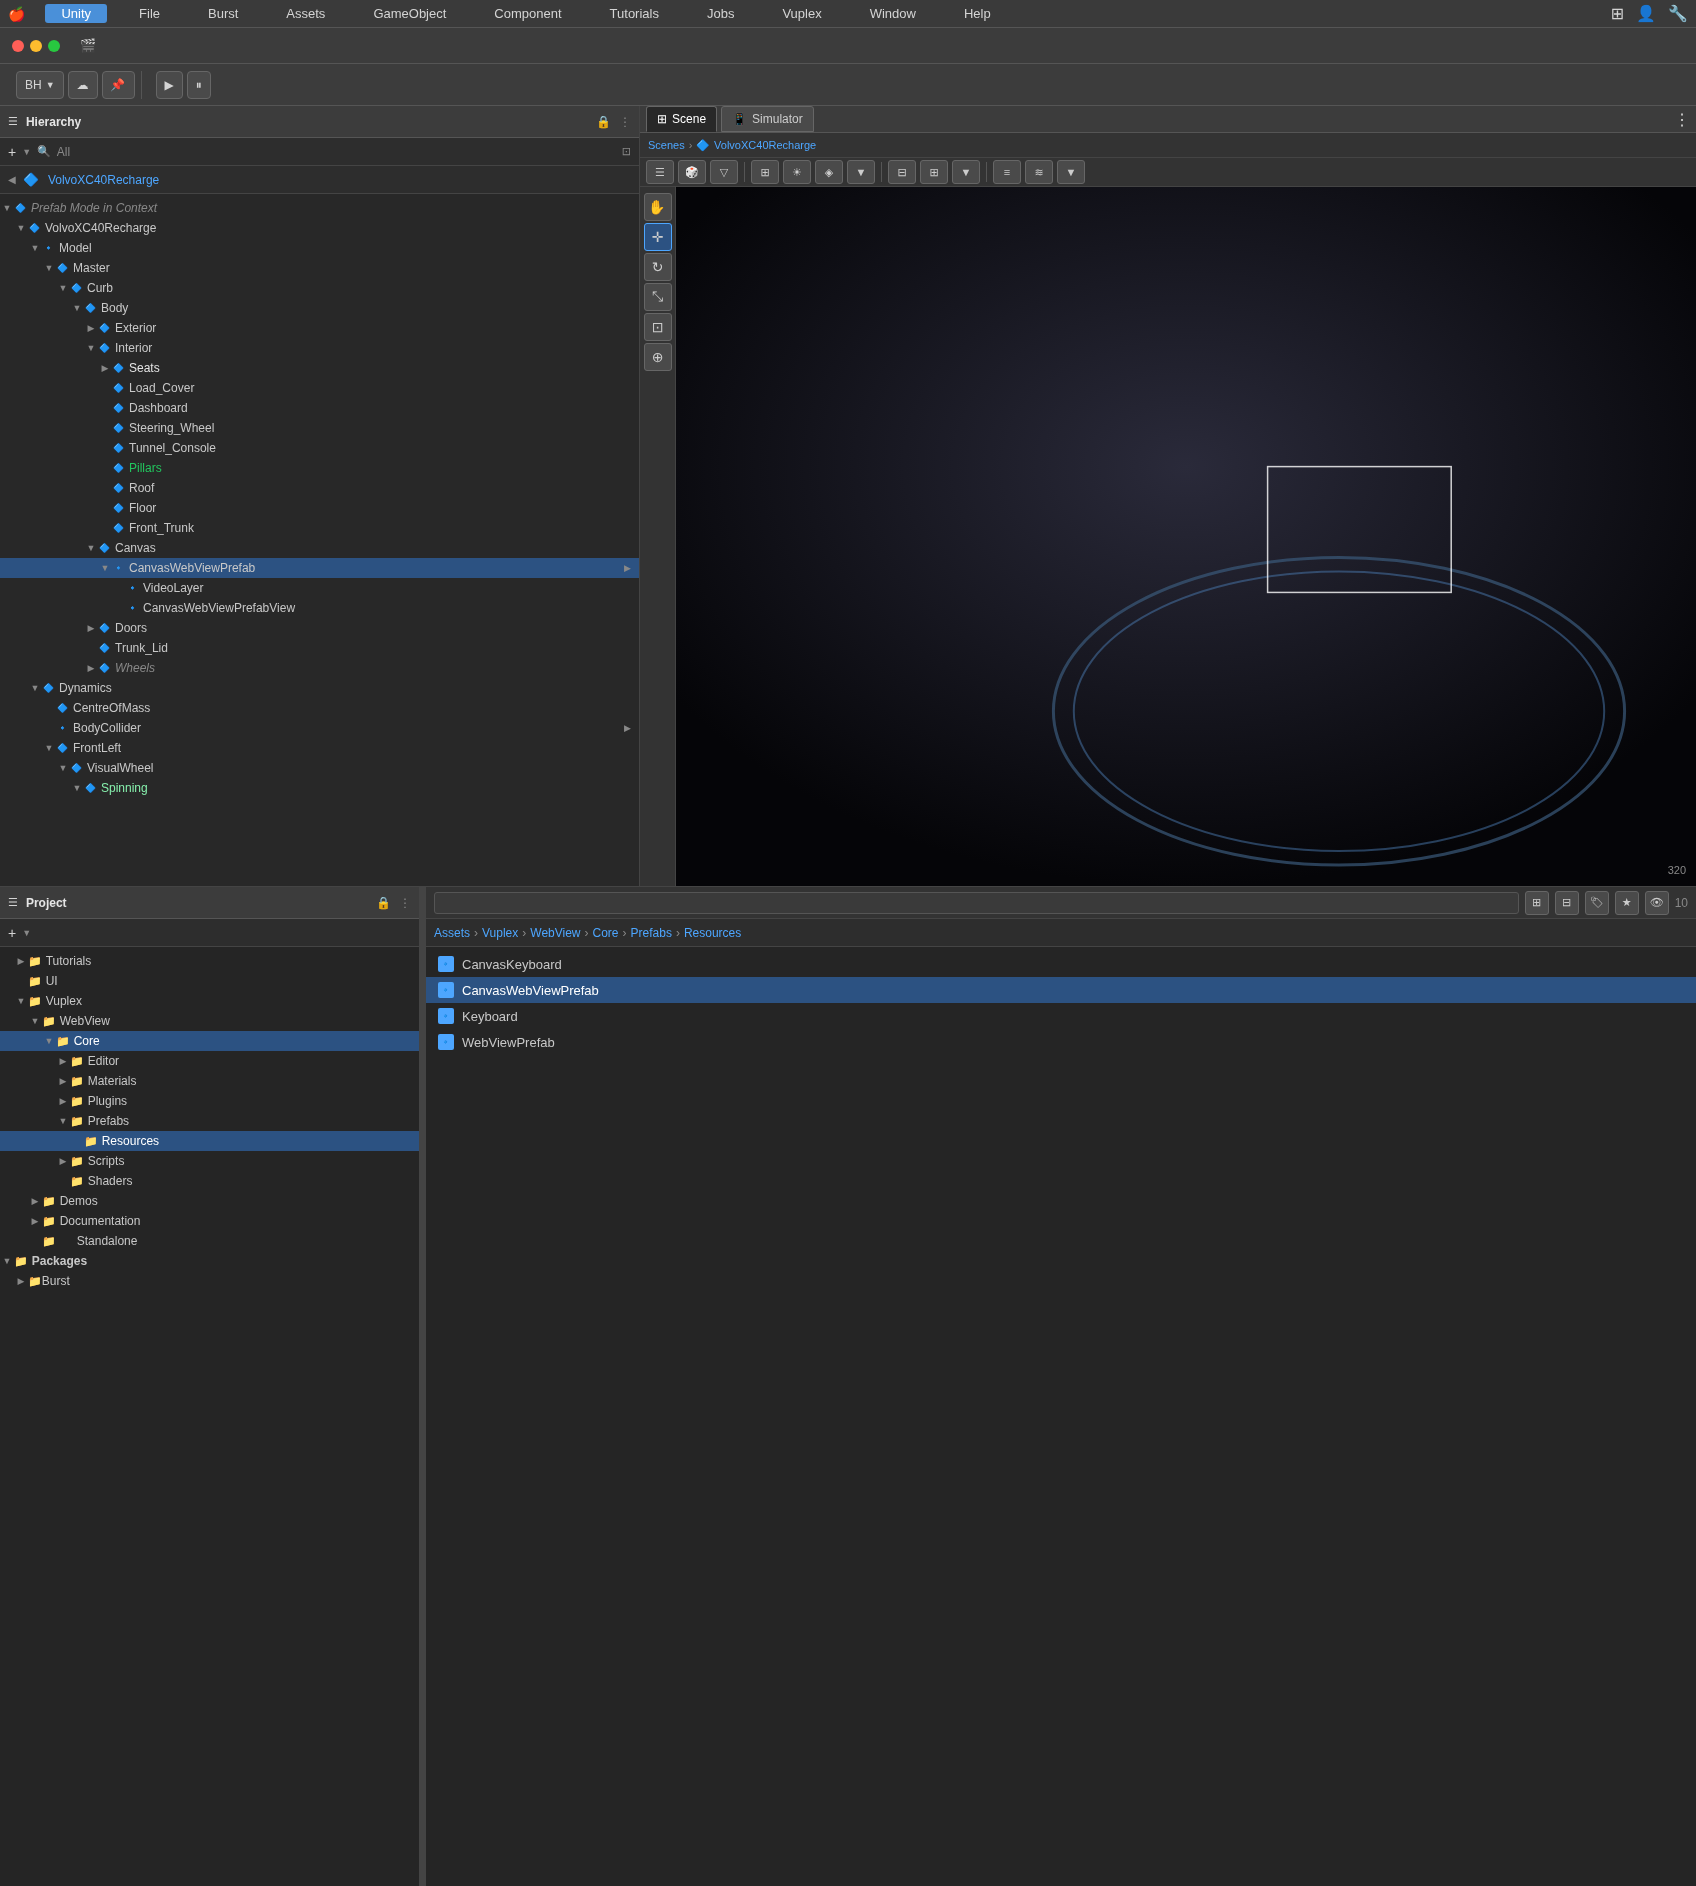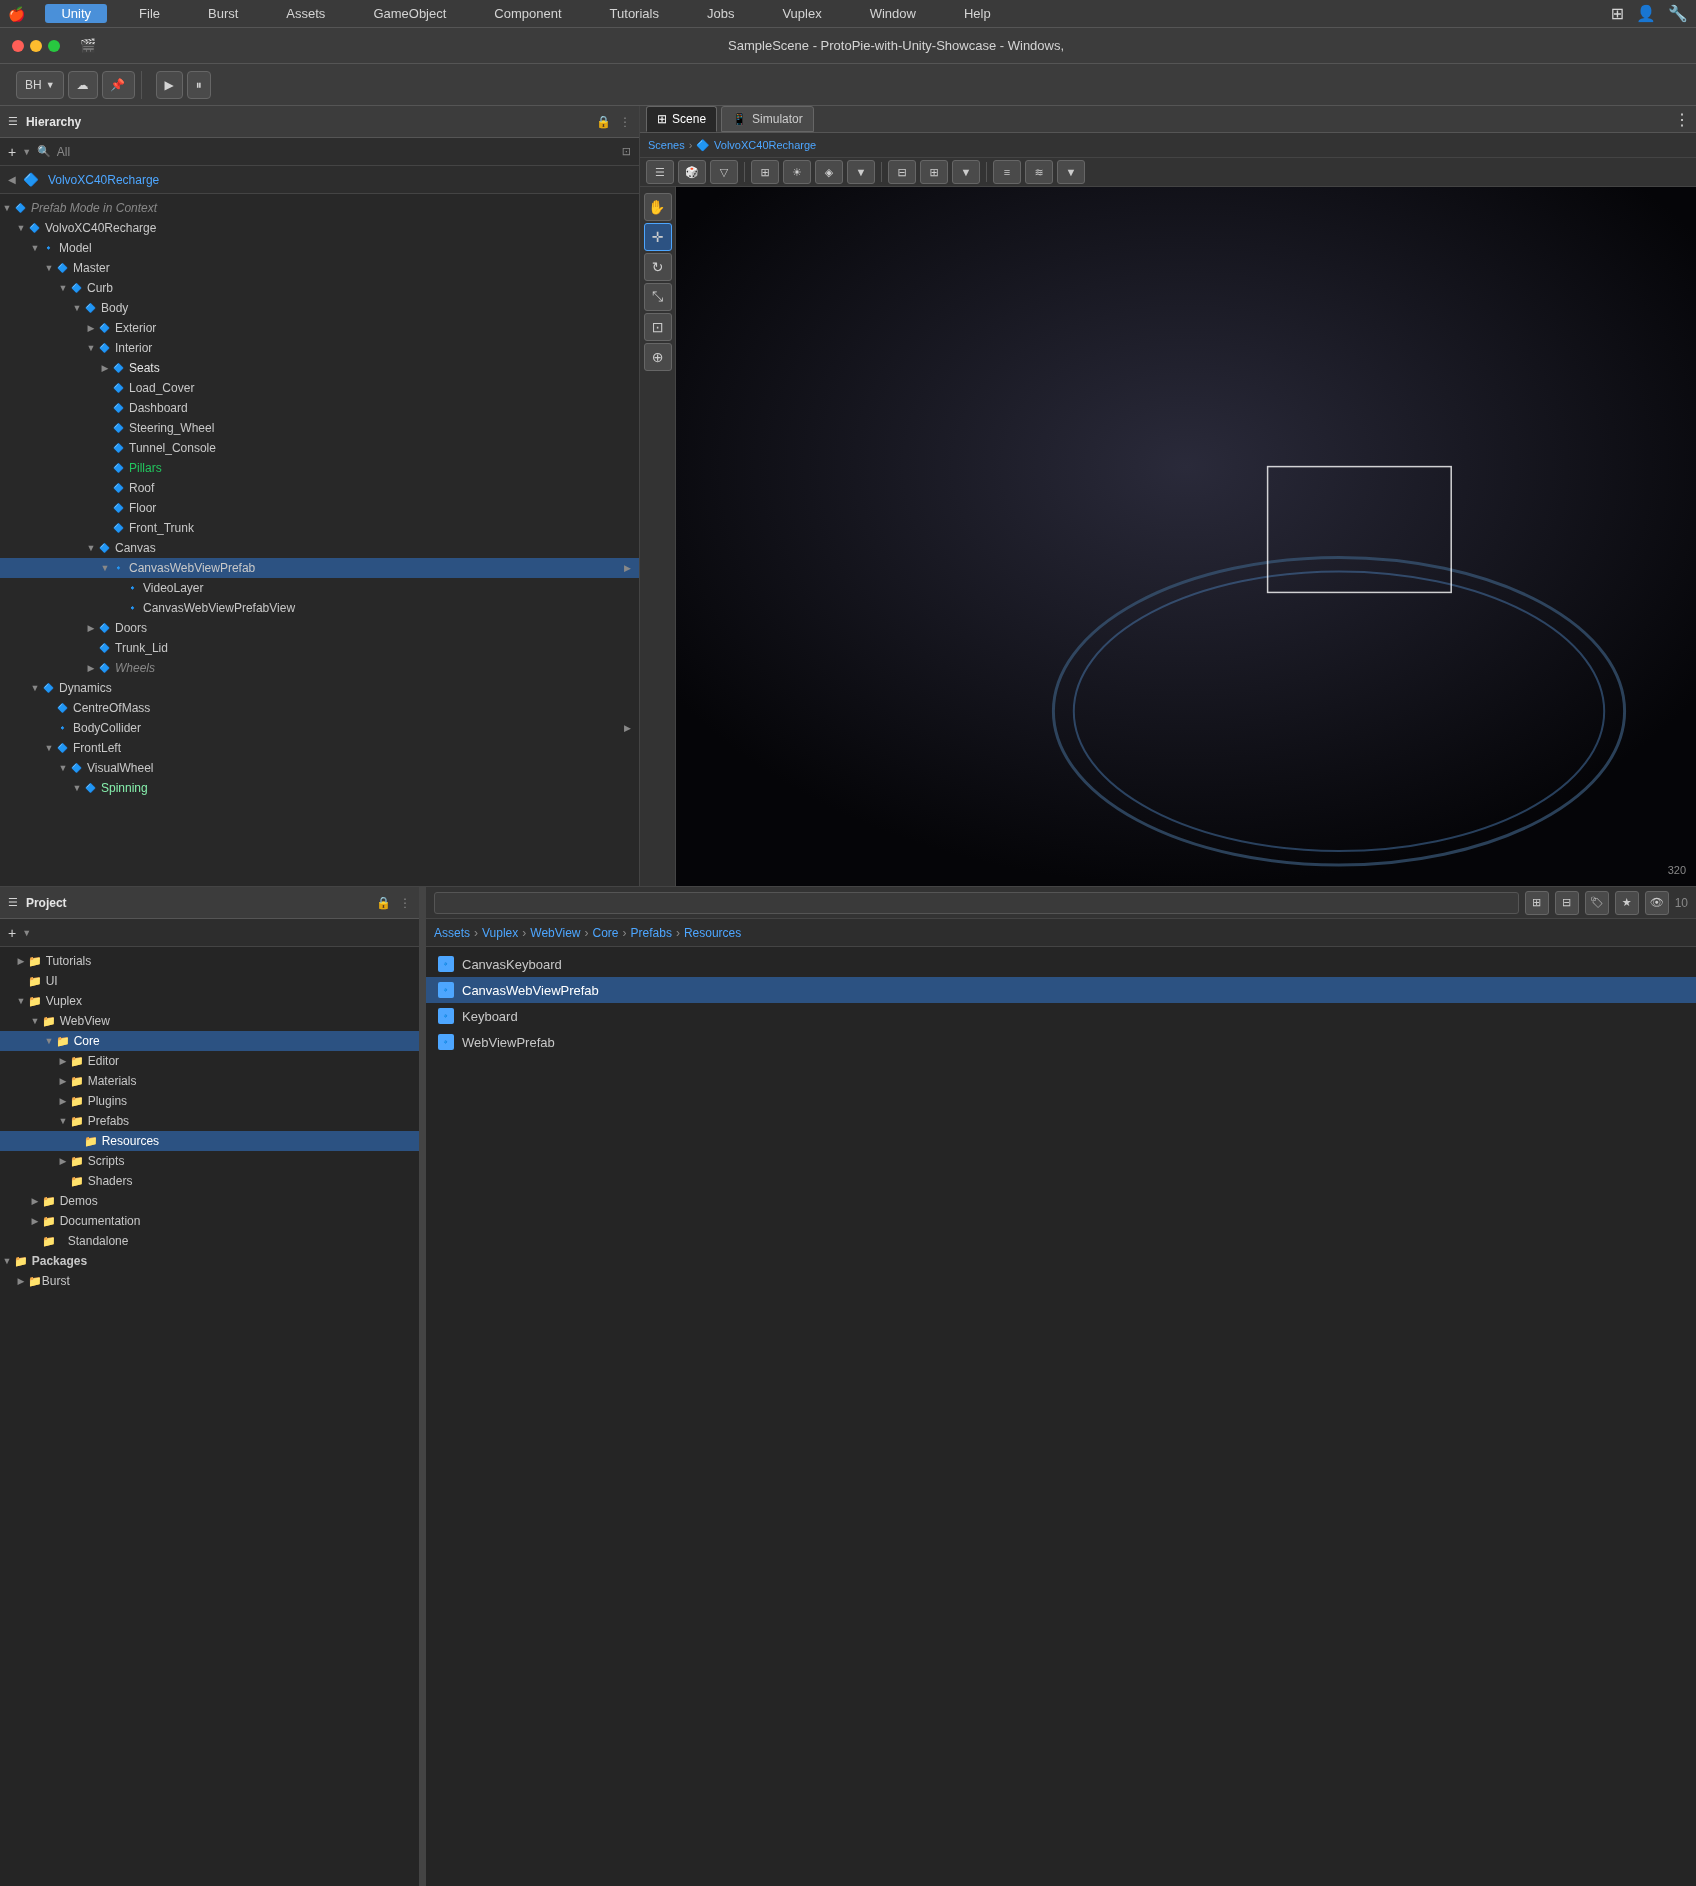--- a/index.html
+++ b/index.html
@@ -433,21 +433,20 @@
   </span>
 </div>
 
 <div class="title-bar">
   <div class="traffic-lights">
     <div class="traffic-light tl-red"></div>
     <div class="traffic-light tl-yellow"></div>
     <div class="traffic-light tl-green"></div>
   </div>
   <span style="font-size:13px; color:#4da6ff;">🎬</span>
-  <span class="title-text">SampleScene - ProtoPie-with-Unity-Showcase - Windows,</span>
 </div>
 
 <div class="toolbar">
   <div class="toolbar-group">
     <div class="toolbar-btn">
       <span>BH</span>
       <span style="font-size:9px;">▼</span>
     </div>
     <div class="toolbar-btn">
       <span>☁</span>
@@ -860,21 +859,21 @@
             <div class="project-tree-item">
               <span style="display:inline-block;width:28px;"></span>
               <span class="tree-arrow collapsed"></span>
               <span class="folder-icon">📁</span>
               <span style="margin-left:4px;">Documentation</span>
             </div>
             <div class="project-tree-item">
               <span style="display:inline-block;width:28px;"></span>
               <span class="tree-arrow empty"></span>
               <span class="folder-icon">📁</span>
-              <span style="margin-left:12px;">Standalone</span>
+              <span style="margin-left:21px;">Standalone</span>
             </div>
             <div class="project-tree-item">
               <span style="display:inline-block;width:0px;"></span>
               <span class="tree-arrow expanded"></span>
               <span class="folder-icon">📁</span>
               <span style="margin-left:4px;font-weight:bold;">Packages</span>
             </div>
             <div class="project-tree-item">
               <span style="display:inline-block;width:14px;"></span>
               <span class="tree-arrow collapsed"></span>

